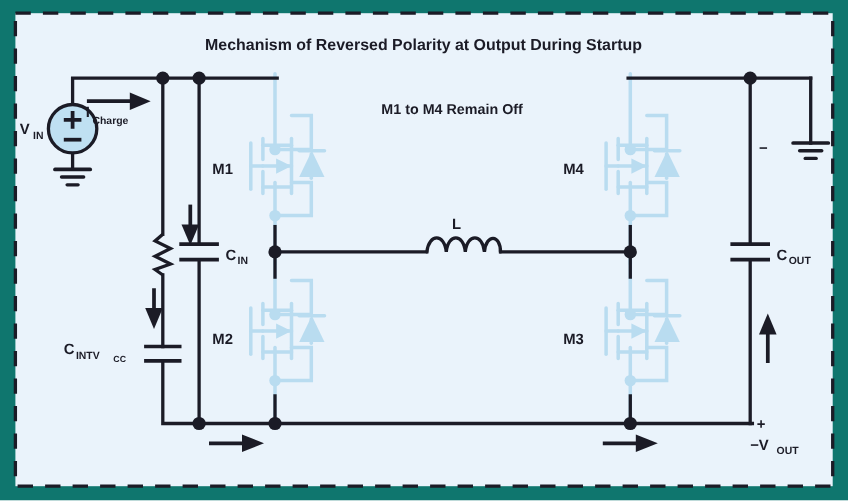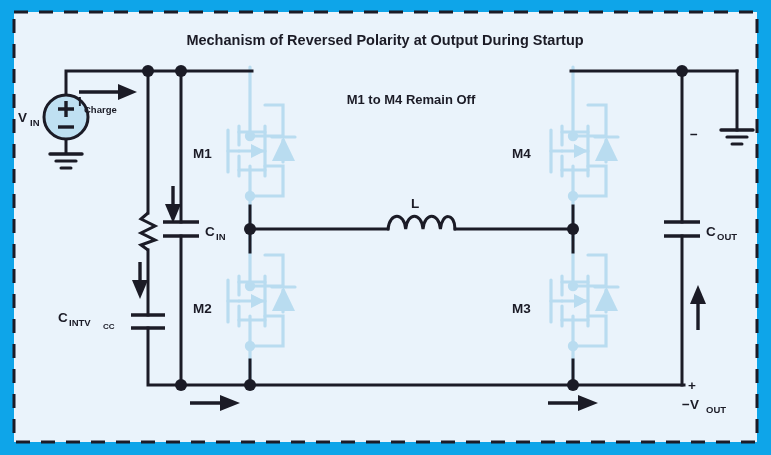--- a/index.html
+++ b/index.html
@@ -4,21 +4,21 @@
 <style>
   html, body {
     margin: 0;
     padding: 0;
     background: #ffffff;
   }
   #root {
     position: relative;
     width: 771px;
     height: 455px;
-    background: #0ea5e9;
+    background: #0f766e;
     font-family: "Liberation Sans", sans-serif;
     overflow: hidden;
   }
   svg { display: block; }
   .lbl {
     font-family: "Liberation Sans", sans-serif;
     font-weight: bold;
     fill: #1b1b26;
   }
   .title-txt { font-size: 14.5px; }

